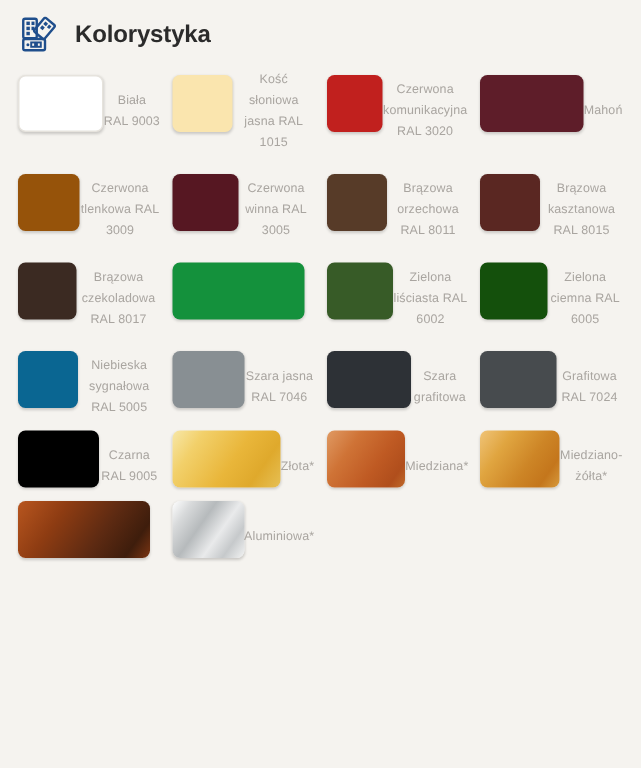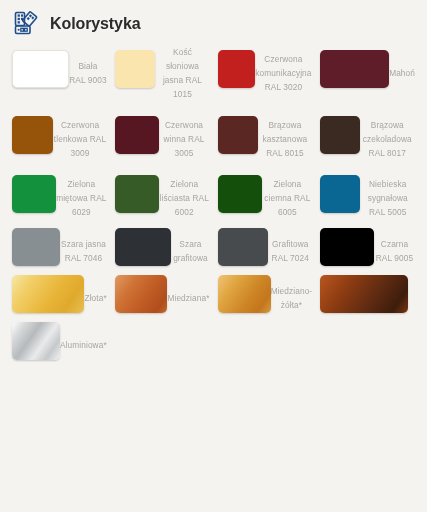--- a/index.html
+++ b/index.html
@@ -129,30 +129,33 @@
       </div>
       <div class="cell">
         <div class="swatch" style="background: rgb(150, 83, 10);"></div>
         <div class="caption">Czerwona tlenkowa RAL 3009</div>
       </div>
       <div class="cell">
         <div class="swatch" style="background: rgb(86, 23, 34);"></div>
         <div class="caption">Czerwona winna RAL 3005</div>
       </div>
       <div class="cell">
+        <div class="swatch" style="background: rgb(87, 59, 40);"></div>
+        <div class="caption">Brązowa orzechowa RAL 8011</div>
+      </div>
+      <div class="cell">
         <div class="swatch" style="background: rgb(90, 39, 34);"></div>
         <div class="caption">Brązowa kasztanowa RAL 8015</div>
       </div>
       <div class="cell">
         <div class="swatch" style="background: rgb(59, 42, 34);"></div>
         <div class="caption">Brązowa czekoladowa RAL 8017</div>
       </div>
       <div class="cell">
         <div class="swatch" style="background: rgb(20, 145, 60);"></div>
-        <div class="caption">Zielona miętowa RAL 6029</div>
       </div>
       <div class="cell">
         <div class="swatch" style="background: rgb(55, 91, 39);"></div>
         <div class="caption">Zielona liściasta RAL 6002</div>
       </div>
       <div class="cell">
         <div class="swatch" style="background: rgb(20, 80, 12);"></div>
         <div class="caption">Zielona ciemna RAL 6005</div>
       </div>
       <div class="cell">

